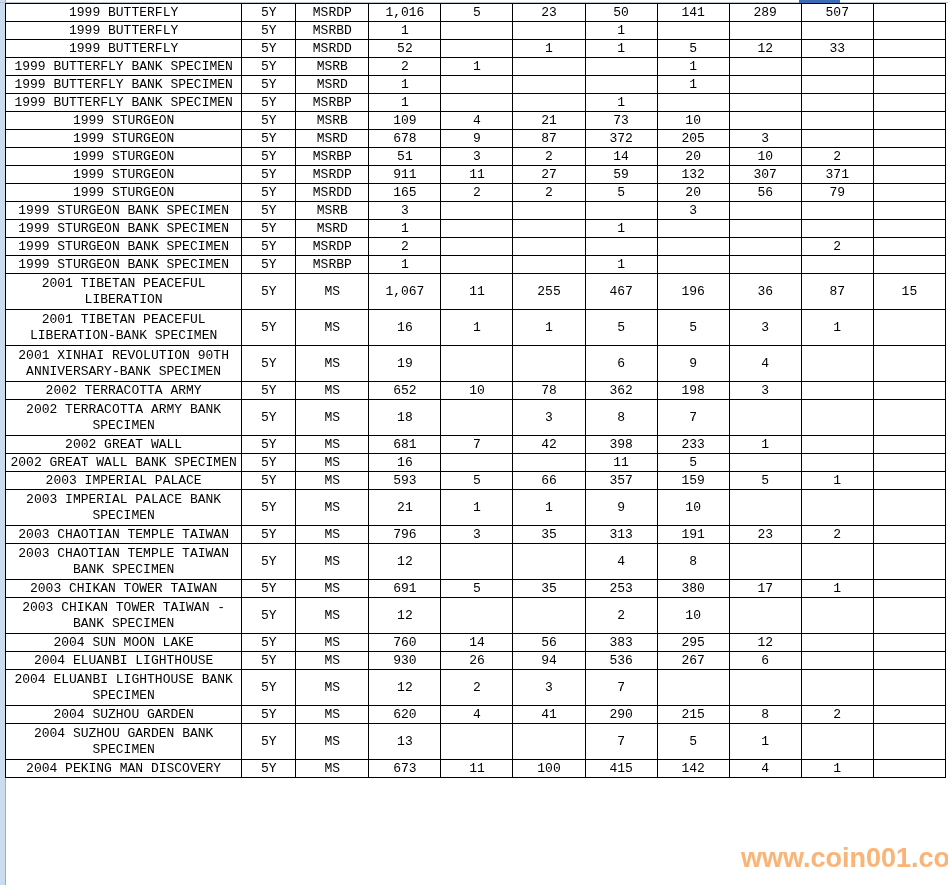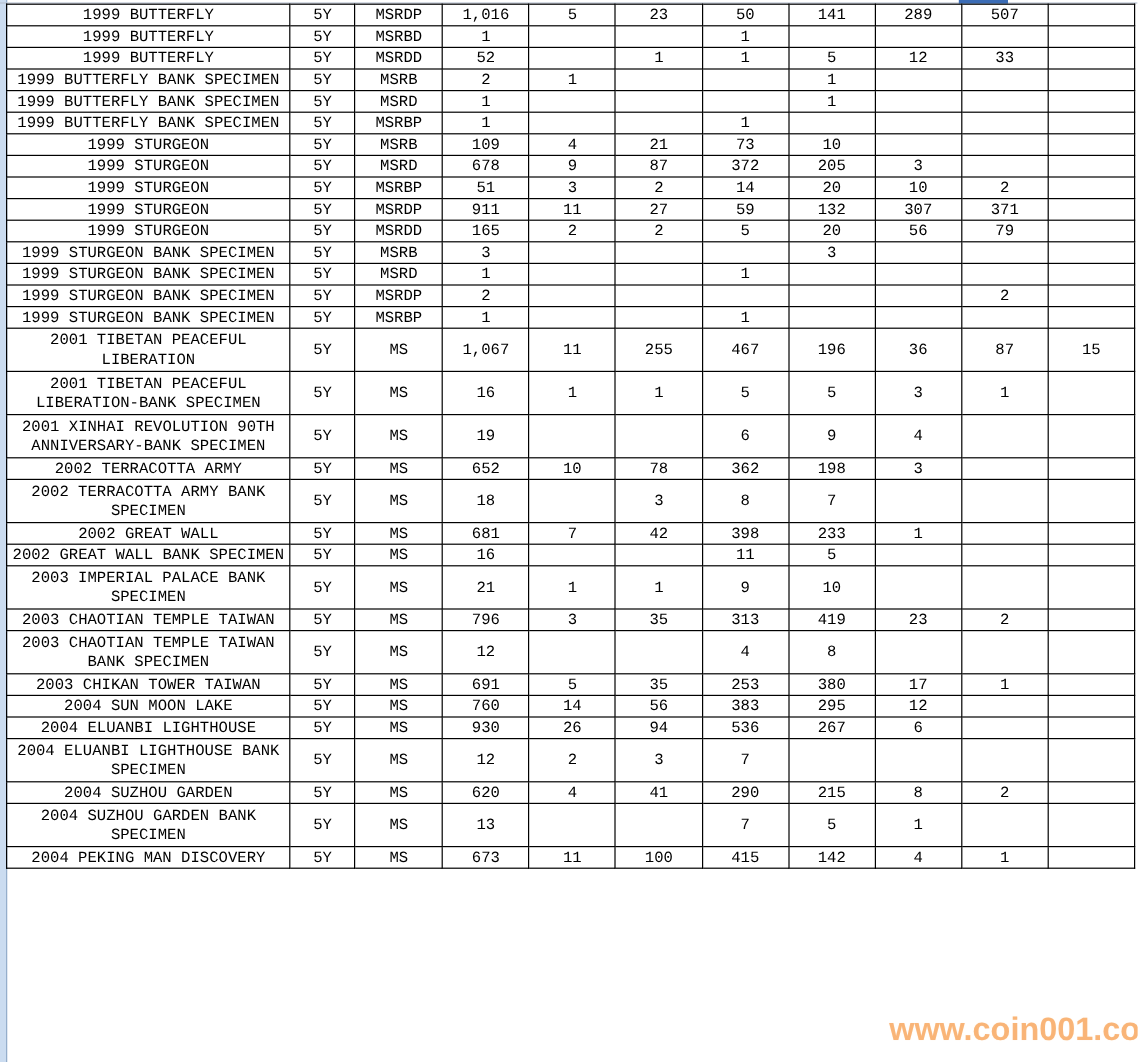--- a/index.html
+++ b/index.html
@@ -377,20 +377,33 @@
           <td>MS</td>
           <td>16</td>
           <td></td>
           <td></td>
           <td>11</td>
           <td>5</td>
           <td></td>
           <td></td>
           <td></td>
         </tr>
+        <tr class="s">
+          <td class="name">2003 IMPERIAL PALACE</td>
+          <td>5Y</td>
+          <td>MS</td>
+          <td>593</td>
+          <td>5</td>
+          <td>66</td>
+          <td>357</td>
+          <td>159</td>
+          <td>5</td>
+          <td>1</td>
+          <td></td>
+        </tr>
         <tr class="t">
           <td class="name">2003 IMPERIAL PALACE BANK SPECIMEN</td>
           <td>5Y</td>
           <td>MS</td>
           <td>21</td>
           <td>1</td>
           <td>1</td>
           <td>9</td>
           <td>10</td>
           <td></td>
@@ -398,21 +411,21 @@
           <td></td>
         </tr>
         <tr class="s">
           <td class="name">2003 CHAOTIAN TEMPLE TAIWAN</td>
           <td>5Y</td>
           <td>MS</td>
           <td>796</td>
           <td>3</td>
           <td>35</td>
           <td>313</td>
-          <td>419</td>
+          <td>191</td>
           <td>23</td>
           <td>2</td>
           <td></td>
         </tr>
         <tr class="t">
           <td class="name">2003 CHAOTIAN TEMPLE TAIWAN BANK SPECIMEN</td>
           <td>5Y</td>
           <td>MS</td>
           <td>12</td>
           <td></td>
@@ -427,20 +440,33 @@
           <td class="name">2003 CHIKAN TOWER TAIWAN</td>
           <td>5Y</td>
           <td>MS</td>
           <td>691</td>
           <td>5</td>
           <td>35</td>
           <td>253</td>
           <td>380</td>
           <td>17</td>
           <td>1</td>
+          <td></td>
+        </tr>
+        <tr class="t">
+          <td class="name">2003 CHIKAN TOWER TAIWAN - BANK SPECIMEN</td>
+          <td>5Y</td>
+          <td>MS</td>
+          <td>12</td>
+          <td></td>
+          <td></td>
+          <td>2</td>
+          <td>10</td>
+          <td></td>
+          <td></td>
           <td></td>
         </tr>
         <tr class="s">
           <td class="name">2004 SUN MOON LAKE</td>
           <td>5Y</td>
           <td>MS</td>
           <td>760</td>
           <td>14</td>
           <td>56</td>
           <td>383</td>

